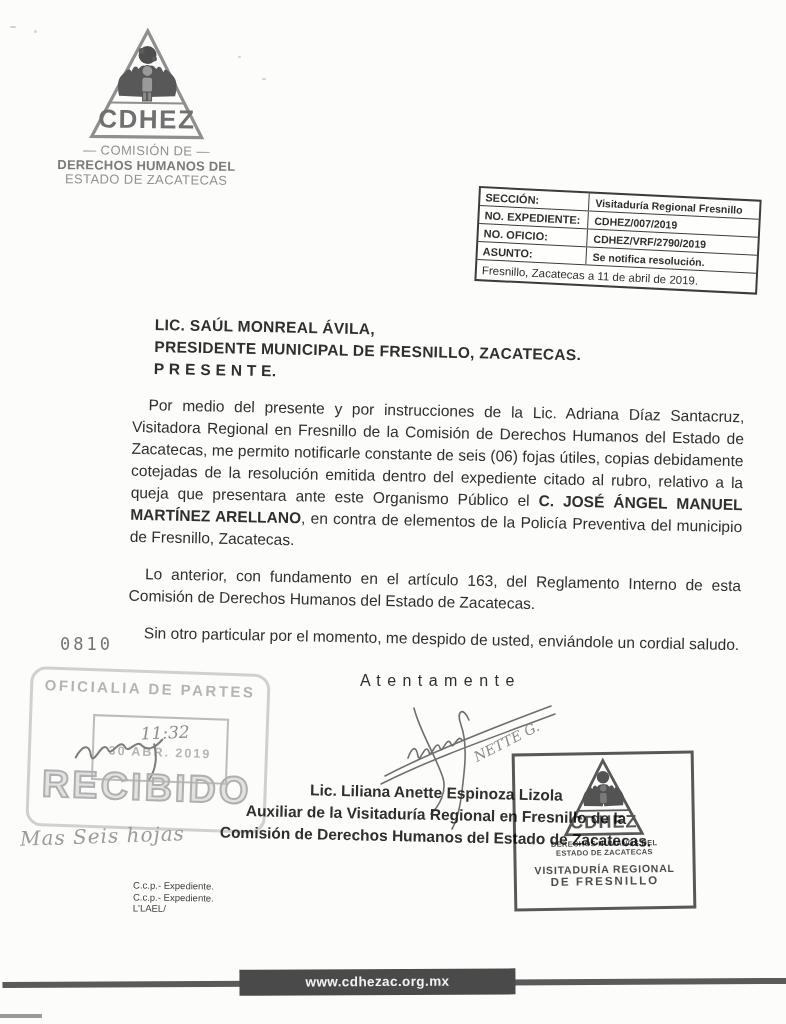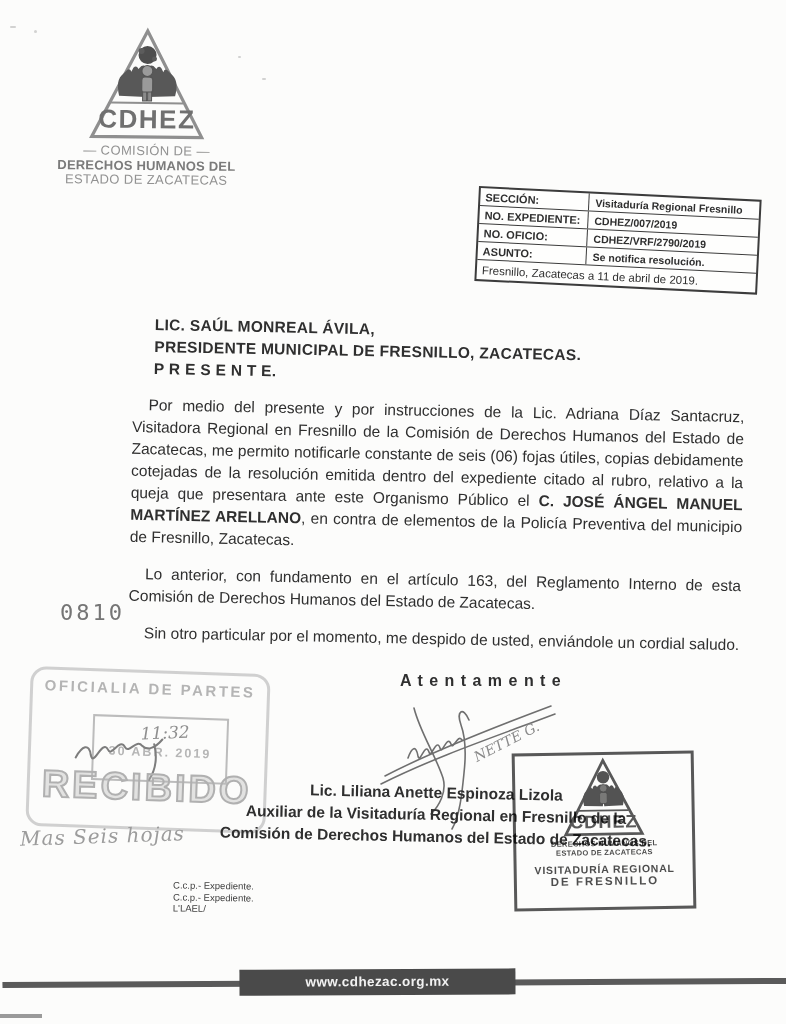--- a/index.html
+++ b/index.html
@@ -23,51 +23,51 @@
   .it-label{width:99px;padding:3px 4px 2px 5px;font-weight:bold;font-size:11px;border-right:1.6px solid #3c3c3c;white-space:nowrap;}
   .it-value{flex:1;padding:3px 5px 2px 6px;font-weight:bold;font-size:10.5px;white-space:nowrap;}
   .it-date{padding:4px 4px 3px 5px;font-size:11.5px;white-space:nowrap;}
   
   .recipient{position:absolute;left:155px;top:314px;font-weight:bold;font-size:15.5px;line-height:22px;letter-spacing:0.3px;transform:rotate(1.1deg);transform-origin:top left;}
   
   .body-text{position:absolute;left:130px;top:400px;width:612px;font-size:15.5px;line-height:22px;text-align:justify;transform:rotate(1.15deg);}
   .body-text p{margin:0 0 15px 0;text-indent:16px;}
   .body-text .bold{font-weight:bold;}
   
-  .folio{position:absolute;left:60px;top:600px;font-family:"DejaVu Sans Mono",monospace;font-size:22px;letter-spacing:3px;color:#757575;}
+  .folio{position:absolute;left:60px;top:634px;font-family:"DejaVu Sans Mono",monospace;font-size:17px;letter-spacing:3px;color:#757575;}
   
   .rstamp{position:absolute;left:28px;top:670px;width:240px;height:160px;transform:rotate(2deg);color:#b2b2b2;}
   .rstamp .outer{position:absolute;inset:0;border:3px solid #c2c2c2;border-radius:16px;opacity:.75;}
   .rstamp .office{position:absolute;left:0;top:10px;width:100%;text-align:center;font-size:15px;font-weight:bold;letter-spacing:2.5px;color:#b4b4b4;}
   .rstamp .inner-box{position:absolute;left:64px;top:46px;width:132px;height:62px;border:2.5px solid #bcbcbc;}
   .rstamp .time{position:absolute;left:46px;top:4px;font-family:"DejaVu Serif",serif;font-style:italic;font-size:17px;color:#8f8f8f;transform:rotate(-4deg);}
   .rstamp .rdate{position:absolute;left:0;top:27px;width:100%;text-align:center;font-size:12.5px;font-weight:bold;letter-spacing:2px;color:#b6b6b6;}
   .rstamp .status{
     position:absolute;left:0;top:96px;width:100%;text-align:center;
     font-size:38px;font-weight:bold;letter-spacing:3px;
     color:rgba(185,185,185,0.38);-webkit-text-stroke:2px #b0b0b0;
   }
   .rstamp svg.pen{position:absolute;left:30px;top:56px;}
   .hand-note{position:absolute;left:20px;top:824px;font-family:"DejaVu Serif",serif;font-style:italic;font-size:20px;color:#9c9c9c;transform:rotate(-2deg);letter-spacing:1px;}
   
-  .salutation{position:absolute;left:360px;top:672px;font-weight:bold;font-size:16px;letter-spacing:1px;margin-left:40px;}
+  .salutation{position:absolute;left:360px;top:672px;font-weight:normal;font-size:16px;letter-spacing:1px;}
   .sig-ink{position:absolute;left:365px;top:692px;}
   .signer{position:absolute;left:210px;top:782px;width:452px;text-align:center;font-weight:bold;font-size:15.5px;line-height:22px;transform:rotate(1.2deg);}
   
   .ostamp{
     position:absolute;left:513px;top:752px;width:176px;height:152px;
     border:3.5px solid #4b4b4b;transform:rotate(-1deg);text-align:center;color:#3f3f3f;
     mix-blend-mode:multiply;opacity:.92;
   }
   .ostamp svg{display:block;margin:2px auto 0 auto;}
   .ostamp .tiny{font-size:7.5px;font-weight:bold;line-height:9px;letter-spacing:0.3px;}
   .ostamp .vis1{margin-top:6px;font-size:10.5px;font-weight:bold;letter-spacing:0.8px;}
   .ostamp .vis2{font-size:11.5px;font-weight:bold;letter-spacing:2px;}
   
-  .footnotes{position:absolute;left:133px;top:880px;font-size:9.5px;line-height:11.5px;color:#3f3f3f;transform:rotate(0.8deg);margin-left:40px;}
+  .footnotes{position:absolute;left:133px;top:880px;font-size:9.5px;line-height:11.5px;color:#3f3f3f;transform:rotate(0.8deg);}
   
   .footer{position:absolute;left:0;top:0;width:786px;height:1024px;pointer-events:none;transform:rotate(-0.3deg);}
   .footer .line{position:absolute;left:0;top:980px;width:786px;height:6px;background:#5a5a5a;}
   .footer .bar{position:absolute;left:237px;top:969px;width:276px;height:26px;background:#4a4a4a;color:#f2f2f2;font-weight:bold;font-size:13.5px;line-height:26px;text-align:center;letter-spacing:0.4px;}
   .corner-mark{position:absolute;left:0;top:1014px;width:42px;height:4px;background:#9a9a9a;}
   .speck{position:absolute;background:#b5b5b5;opacity:.6;border-radius:2px;}
 </style>
 </head>
 <body>
 

